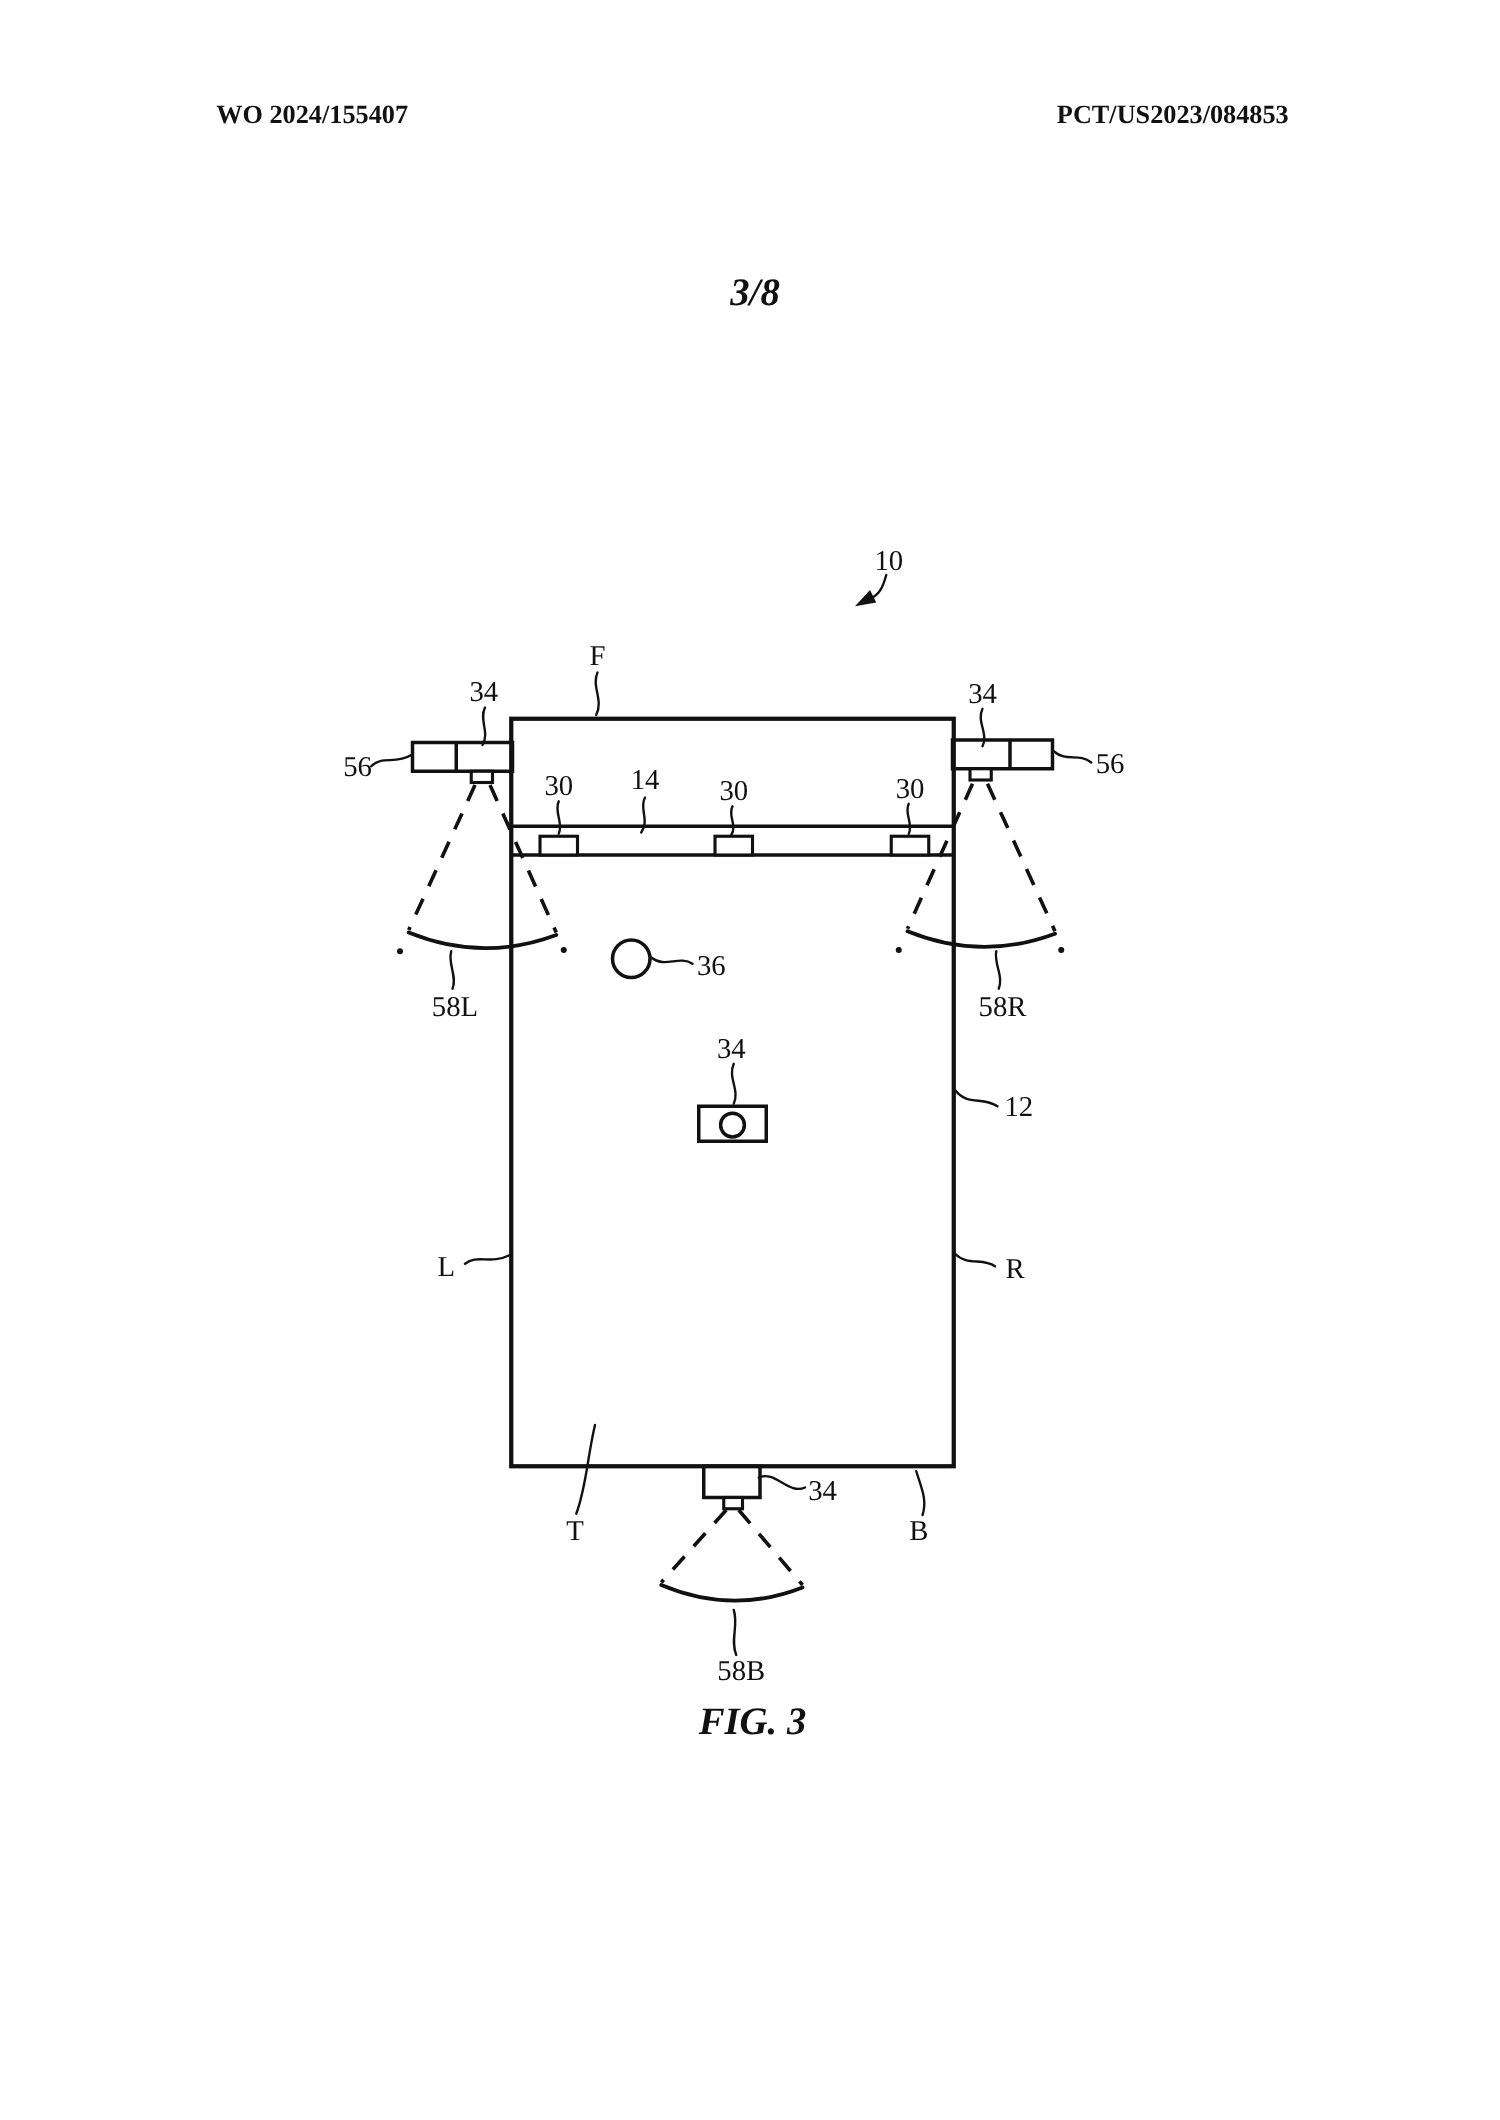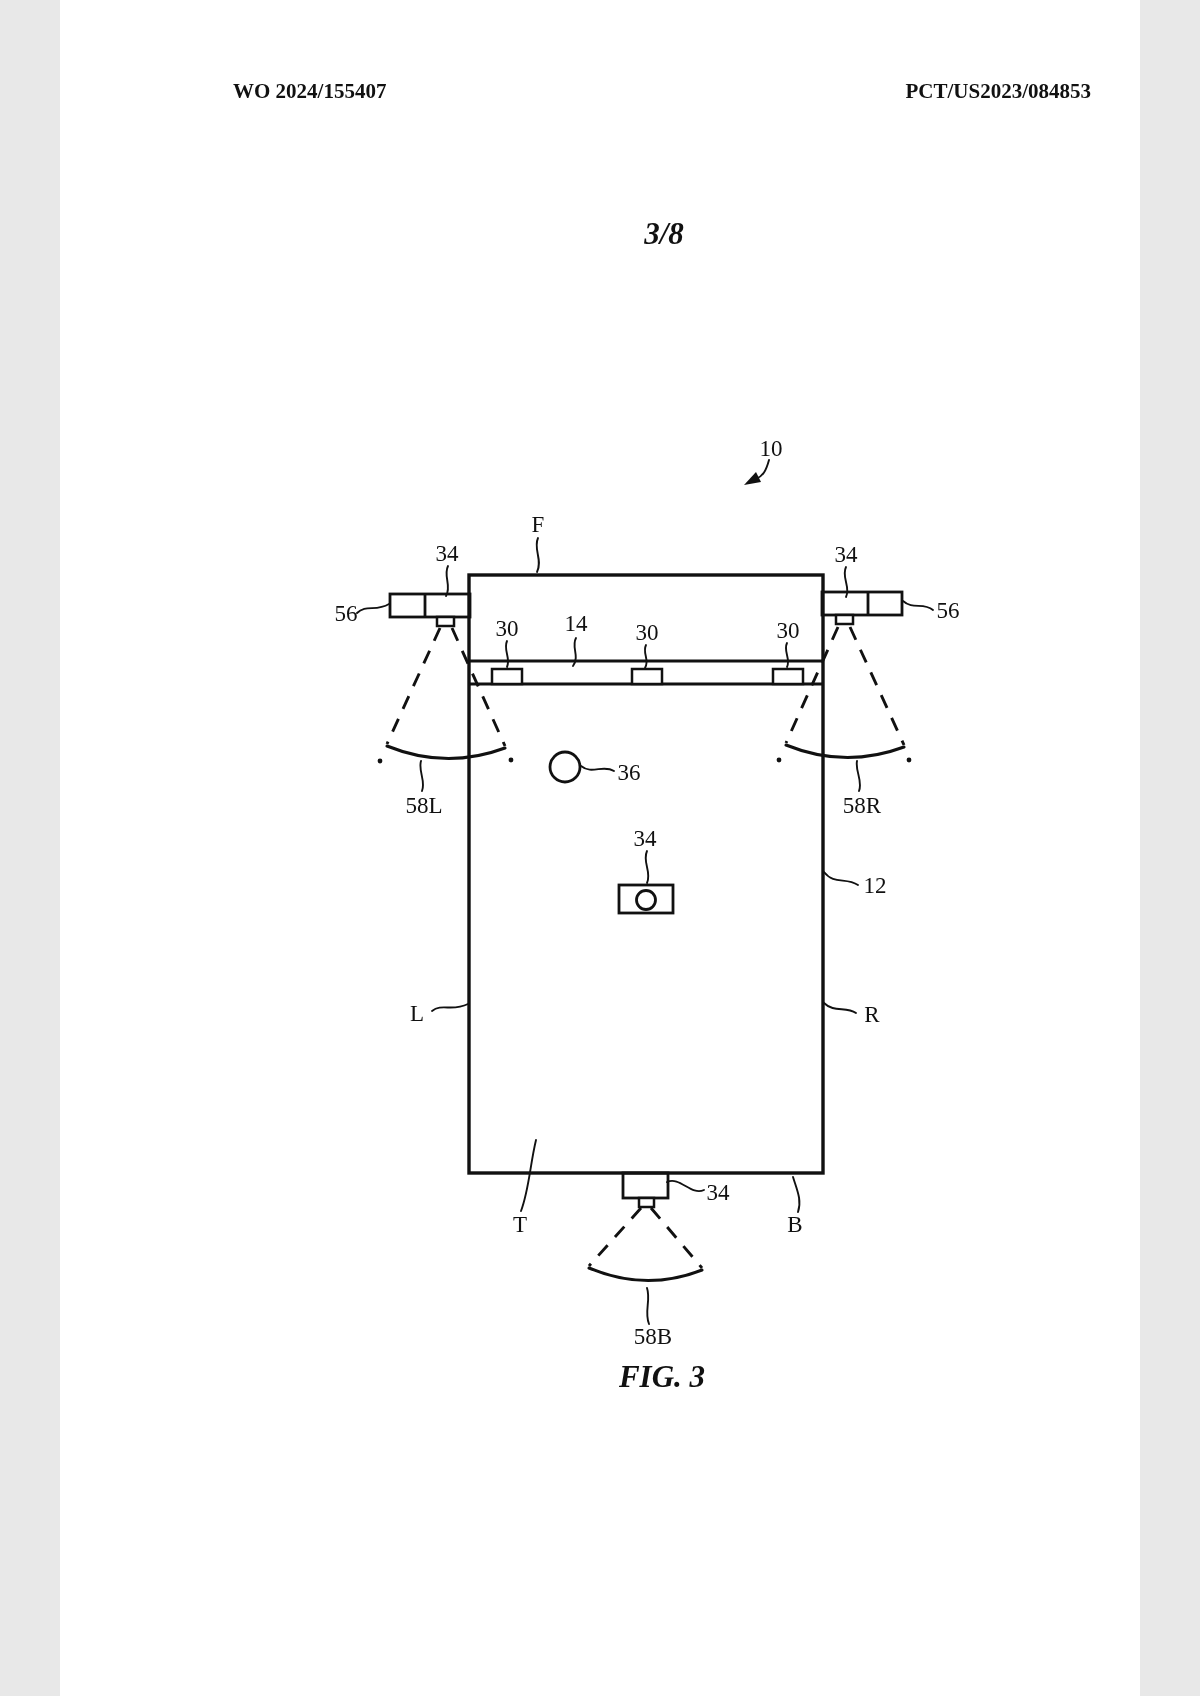--- a/index.html
+++ b/index.html
@@ -1,18 +1,18 @@
 <!DOCTYPE html>
 <html><head>
 <meta charset="utf-8">
 <style>
   html,body{margin:0;padding:0;background:#e8e8e8;}
   .page{
     position:relative;
-    width:1080px;height:1696px;
+    width:1200px;height:1696px;
     margin:0 auto;
     background:#ffffff;
     font-family:"Liberation Serif", serif;
   }
   svg{position:absolute;left:0;top:0;}
   svg text{
     font-family:"Liberation Serif", serif;
     fill:#111111;
   }
   .lbl{font-size:23px;}

